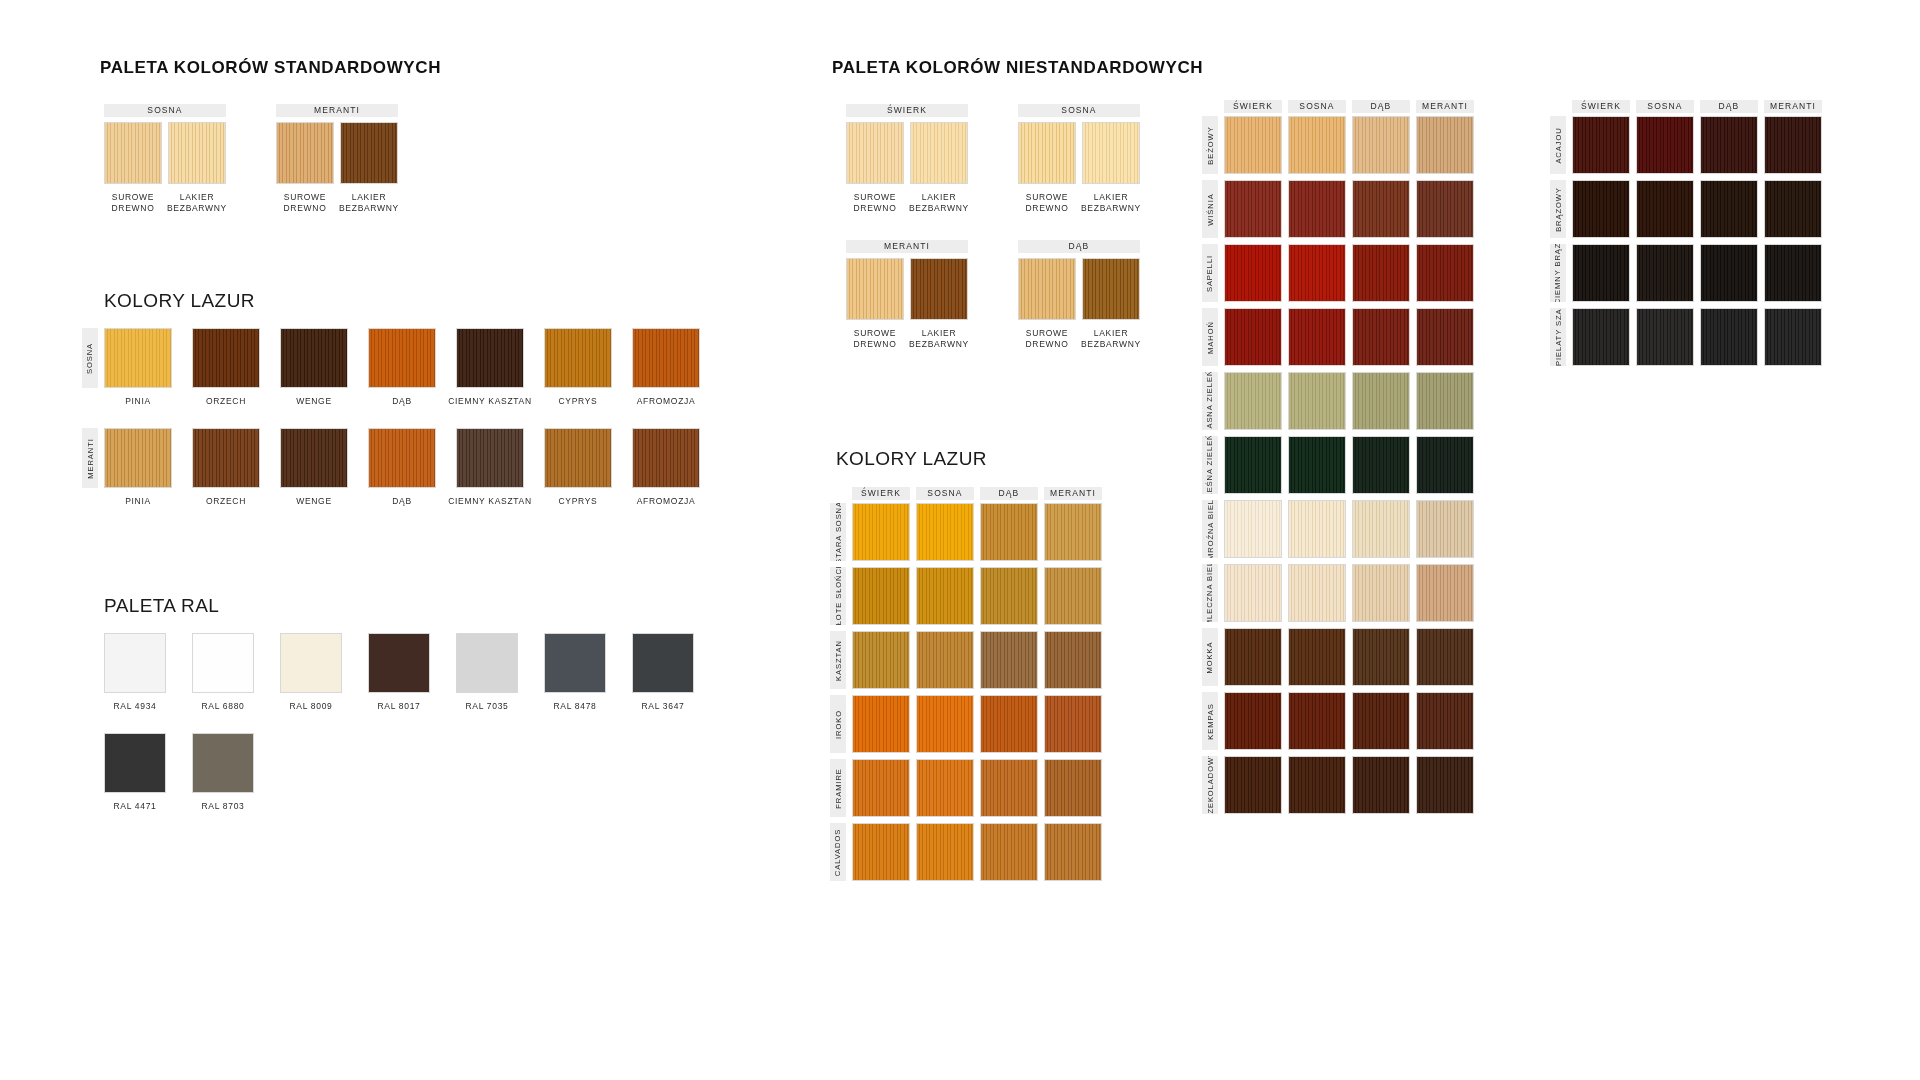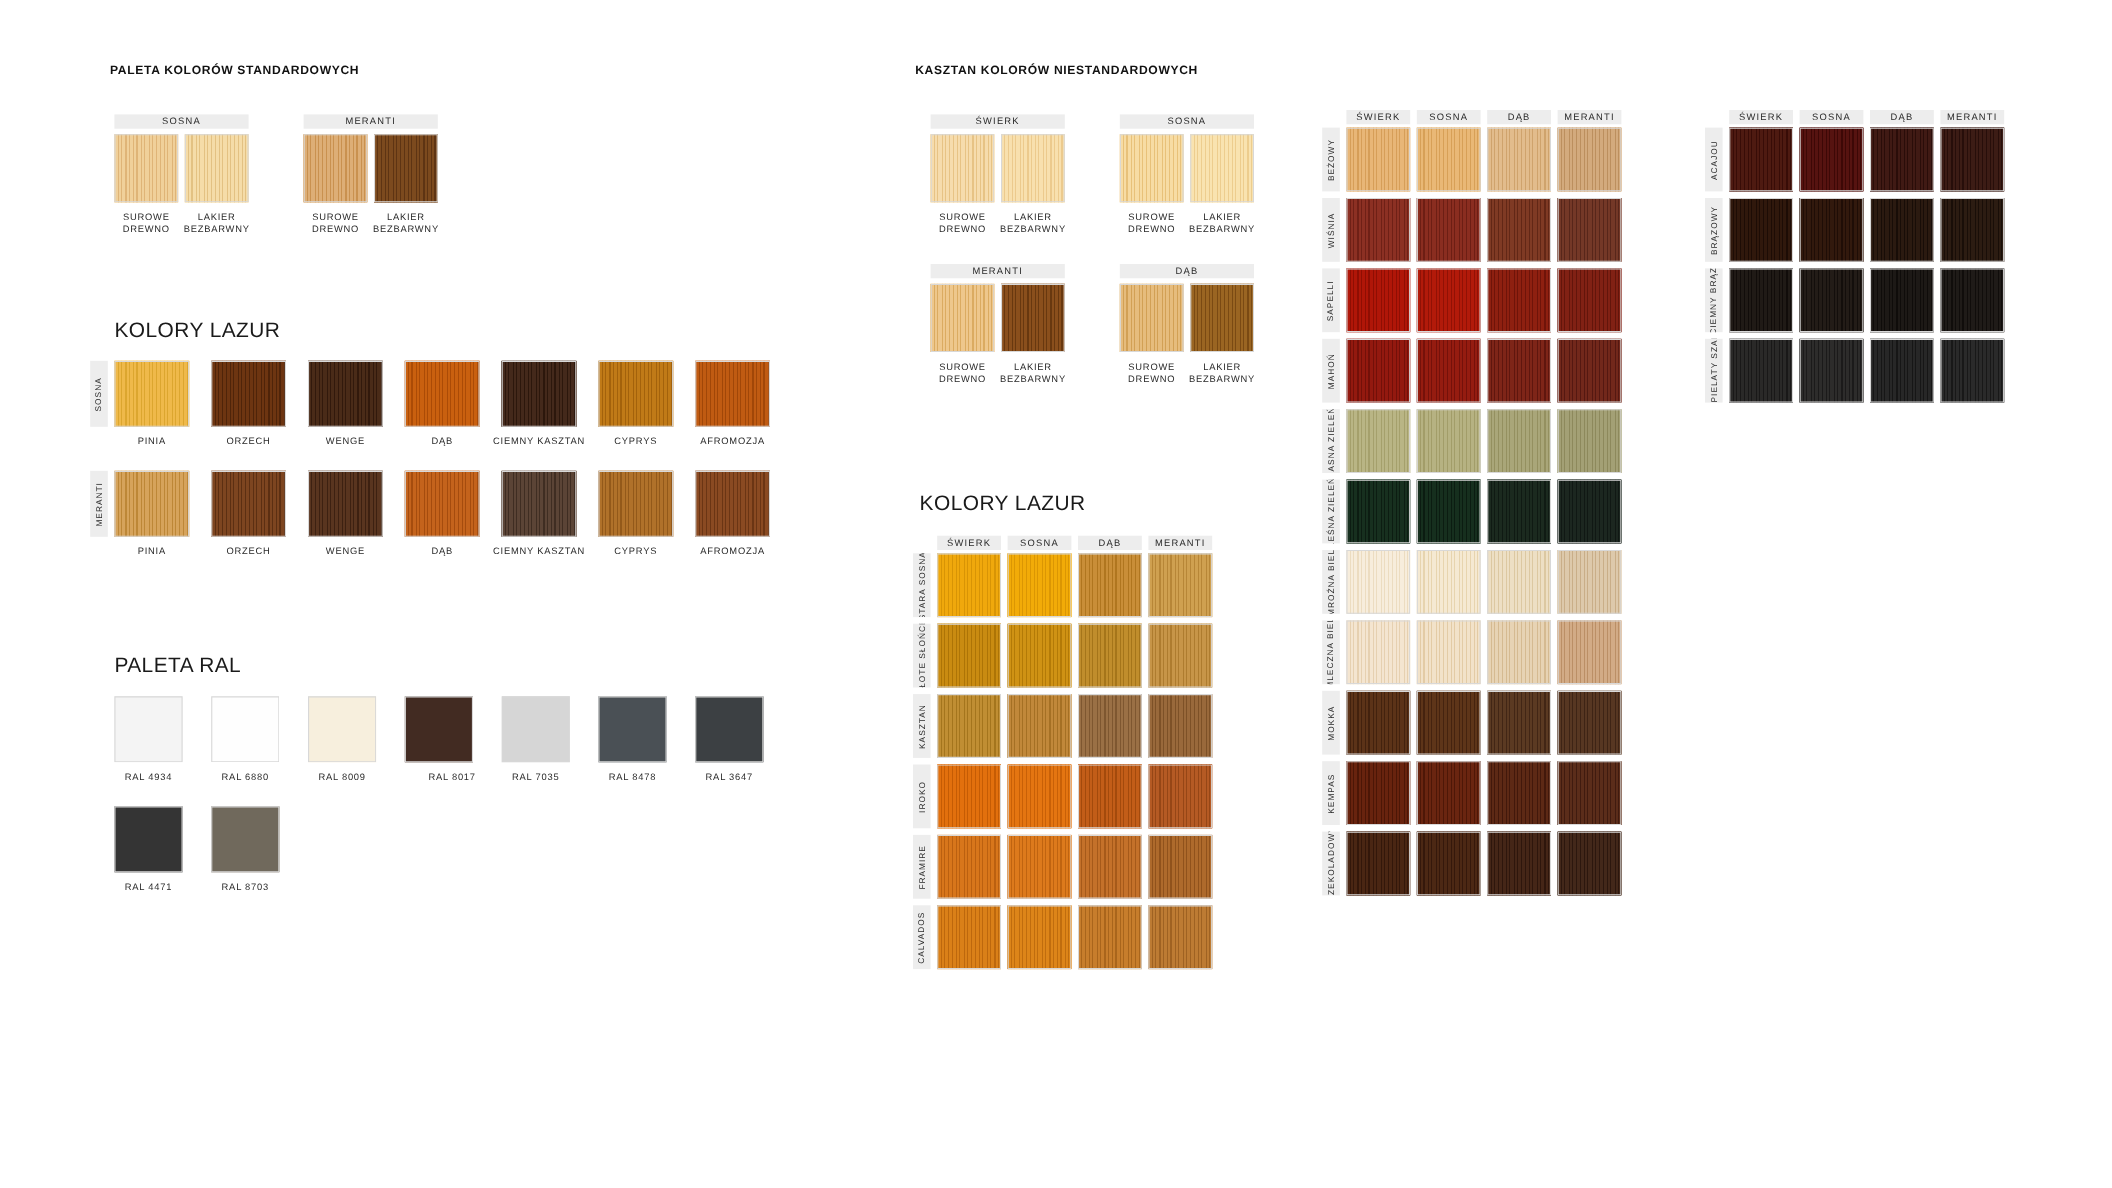--- a/index.html
+++ b/index.html
@@ -9,21 +9,21 @@
     font-family:"Liberation Sans", sans-serif;
     color:#1a1a1a;
     overflow:hidden;
     position:relative;
   }
   .page{position:relative;width:1920px;height:1080px;}
 
   
   .main-title{
     position:absolute;
-    font-size:11px;
+    font-size:17px;
     font-weight:bold;
     letter-spacing:.6px;
     color:#111;
     white-space:nowrap;
   }
   .sub-title{
     position:absolute;
     font-size:19px;
     font-weight:400;
     letter-spacing:.4px;
@@ -79,21 +79,21 @@
     transform:rotate(-90deg);
     white-space:nowrap;
     display:block;
   }
 </style>
 </head>
 <body>
 
 <div class="page">
     <div class="main-title" style="left: 100px; top: 58px;">PALETA KOLORÓW STANDARDOWYCH</div>
-    <div class="main-title" style="left: 832px; top: 58px;">KASZTAN KOLORÓW NIESTANDARDOWYCH</div>
+    <div class="main-title" style="left: 832px; top: 58px;">PALETA KOLORÓW NIESTANDARDOWYCH</div>
     <div class="grp-head" style="left: 104px; top: 104px; width: 122px;">SOSNA</div>
     <div class="sw brd" style="left: 104px; top: 122px; width: 58px; height: 62px; background: repeating-linear-gradient(90deg, rgb(240, 208, 154) 0px, rgb(240, 208, 154) 3px, rgb(223, 180, 119) 3px, rgb(223, 180, 119) 4px, rgb(240, 208, 154) 4px, rgb(240, 208, 154) 6px, rgb(223, 180, 119) 6px, rgb(223, 180, 119) 7px) rgb(240, 208, 154);"></div>
     <div class="cap" style="left: 94px; top: 192px; width: 78px;">SUROWE
 DREWNO</div>
     <div class="sw brd" style="left: 168px; top: 122px; width: 58px; height: 62px; background: repeating-linear-gradient(90deg, rgb(245, 220, 168) 0px, rgb(245, 220, 168) 3px, rgb(227, 193, 130) 3px, rgb(227, 193, 130) 4px, rgb(245, 220, 168) 4px, rgb(245, 220, 168) 6px, rgb(227, 193, 130) 6px, rgb(227, 193, 130) 7px) rgb(245, 220, 168);"></div>
     <div class="cap" style="left: 158px; top: 192px; width: 78px;">LAKIER
 BEZBARWNY</div>
     <div class="grp-head" style="left: 276px; top: 104px; width: 122px;">MERANTI</div>
     <div class="sw brd" style="left: 276px; top: 122px; width: 58px; height: 62px; background: repeating-linear-gradient(90deg, rgb(221, 174, 118) 0px, rgb(221, 174, 118) 3px, rgb(201, 145, 79) 3px, rgb(201, 145, 79) 4px, rgb(221, 174, 118) 4px, rgb(221, 174, 118) 6px, rgb(201, 145, 79) 6px, rgb(201, 145, 79) 7px) rgb(221, 174, 118);"></div>
     <div class="cap" style="left: 266px; top: 192px; width: 78px;">SUROWE
@@ -137,21 +137,21 @@
     <div class="sw brd" style="left: 632px; top: 428px; width: 68px; height: 60px; background: repeating-linear-gradient(90deg, rgb(138, 74, 34) 0px, rgb(138, 74, 34) 3px, rgb(107, 53, 20) 3px, rgb(107, 53, 20) 4px, rgb(138, 74, 34) 4px, rgb(138, 74, 34) 6px, rgb(107, 53, 20) 6px, rgb(107, 53, 20) 7px) rgb(138, 74, 34);"></div>
     <div class="cap" style="left: 622px; top: 496px; width: 88px;">AFROMOZJA</div>
     <div class="sub-title" style="left: 104px; top: 595px;">PALETA RAL</div>
     <div class="sw brd" style="left: 104px; top: 633px; width: 62px; height: 60px; background: rgb(244, 244, 244);"></div>
     <div class="cap" style="left: 92px; top: 701px; width: 86px;">RAL 4934</div>
     <div class="sw brd" style="left: 192px; top: 633px; width: 62px; height: 60px; background: rgb(254, 254, 254);"></div>
     <div class="cap" style="left: 180px; top: 701px; width: 86px;">RAL 6880</div>
     <div class="sw brd" style="left: 280px; top: 633px; width: 62px; height: 60px; background: rgb(247, 239, 221);"></div>
     <div class="cap" style="left: 268px; top: 701px; width: 86px;">RAL 8009</div>
     <div class="sw brd" style="left: 368px; top: 633px; width: 62px; height: 60px; background: rgb(66, 43, 34);"></div>
-    <div class="cap" style="left: 368px; top: 701px; width: 86px;">RAL 8017</div>
+    <div class="cap" style="left: 356px; top: 701px; width: 86px;">RAL 8017</div>
     <div class="sw brd" style="left: 456px; top: 633px; width: 62px; height: 60px; background: rgb(214, 214, 214);"></div>
     <div class="cap" style="left: 444px; top: 701px; width: 86px;">RAL 7035</div>
     <div class="sw brd" style="left: 544px; top: 633px; width: 62px; height: 60px; background: rgb(74, 80, 85);"></div>
     <div class="cap" style="left: 532px; top: 701px; width: 86px;">RAL 8478</div>
     <div class="sw brd" style="left: 632px; top: 633px; width: 62px; height: 60px; background: rgb(60, 64, 67);"></div>
     <div class="cap" style="left: 620px; top: 701px; width: 86px;">RAL 3647</div>
     <div class="sw brd" style="left: 104px; top: 733px; width: 62px; height: 60px; background: rgb(52, 52, 52);"></div>
     <div class="cap" style="left: 92px; top: 801px; width: 86px;">RAL 4471</div>
     <div class="sw brd" style="left: 192px; top: 733px; width: 62px; height: 60px; background: rgb(112, 105, 92);"></div>
     <div class="cap" style="left: 180px; top: 801px; width: 86px;">RAL 8703</div>

